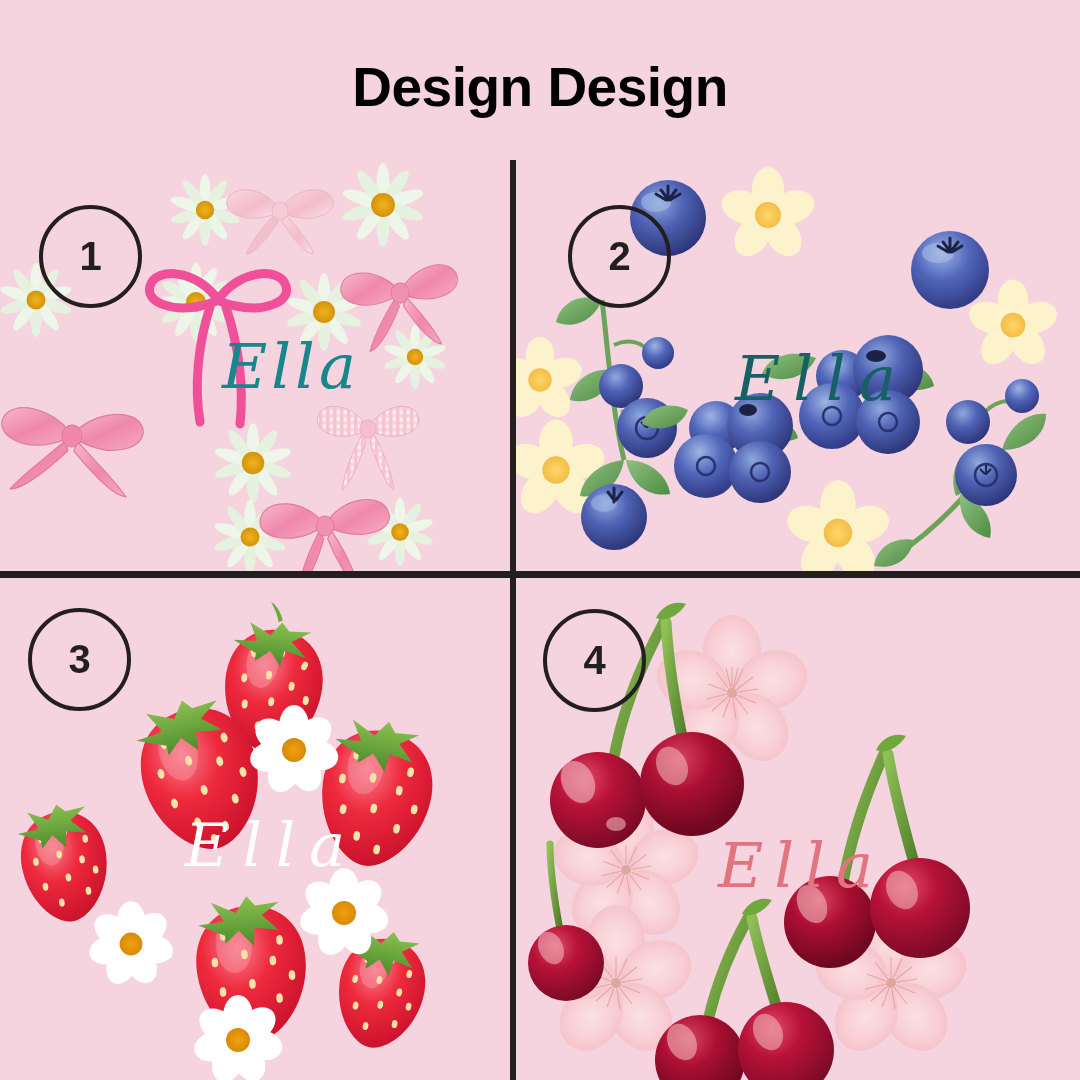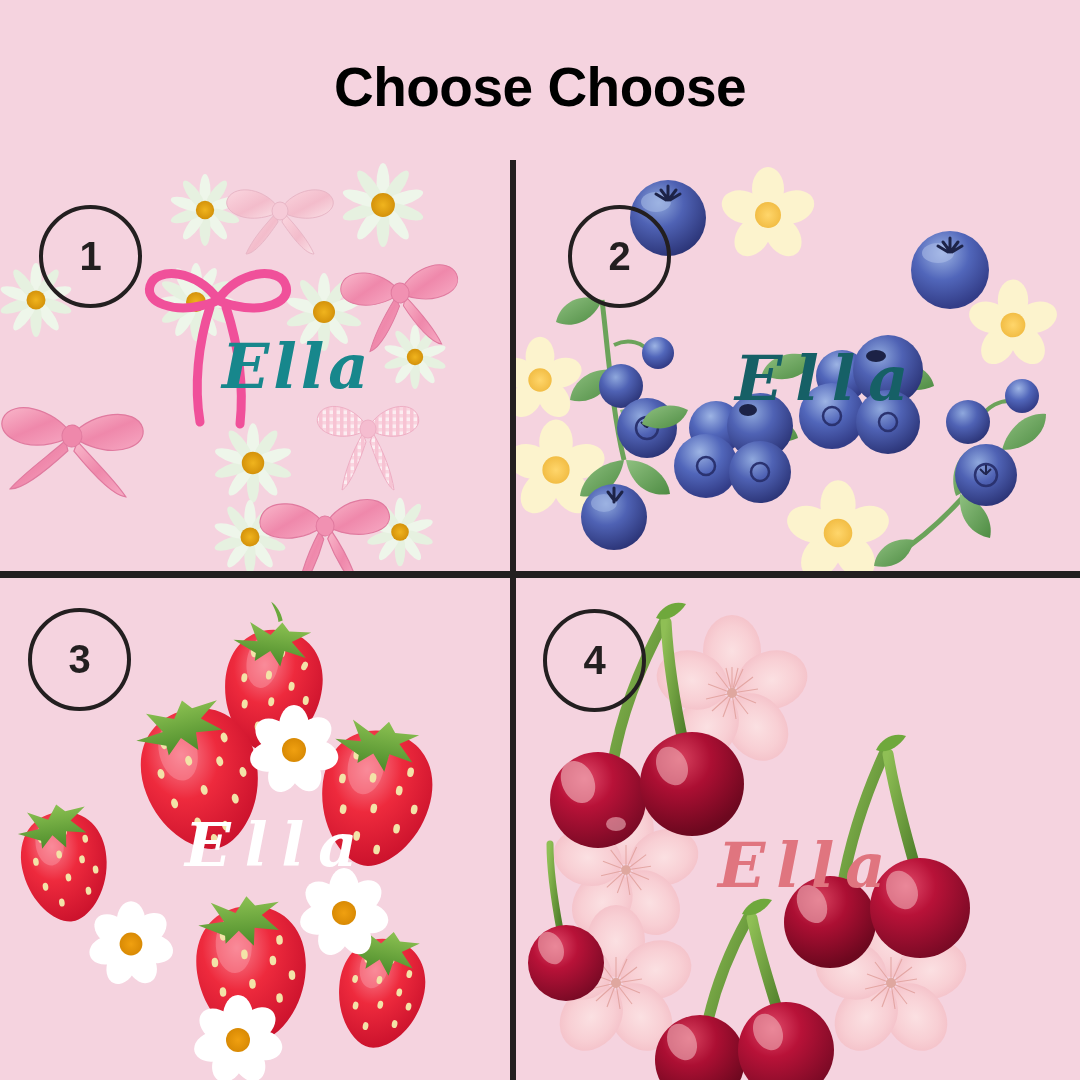--- a/index.html
+++ b/index.html
@@ -50,36 +50,36 @@
   #badge-1{left:39px; top:205px;}
   #badge-2{left:568px;top:205px;}
   #badge-3{left:28px; top:608px;}
   #badge-4{left:543px;top:609px;}
 
   
   .name{
     position:absolute;
     font-family:"DejaVu Serif","Liberation Serif",serif;
     font-style:italic;
-    font-weight:bold;
+    font-weight:normal;
     white-space:nowrap;
     line-height:1;
     pointer-events:none;
   }
   #name-1{left:222px;top:336px;font-size:62px;color:#17878c;letter-spacing:4px;}
   #name-2{left:735px;top:348px;font-size:62px;color:#166066;letter-spacing:13px;}
   #name-3{left:185px;top:815px;font-size:60px;color:#ffffff;letter-spacing:14px;}
   #name-4{left:718px;top:835px;font-size:62px;color:#e0757f;letter-spacing:11px;}
 </style>
 </head>
 <body style="background: rgb(245, 211, 223);">
 
 <div id="canvas">
 
-  <div id="title">Choose Choose</div>
+  <div id="title">Design Design</div>
 
   <div class="divider" id="divider-v" style="background: rgb(35, 31, 32);"></div>
   <div class="divider" id="divider-h" style="background: rgb(35, 31, 32);"></div>
 
   <div class="panel" id="panel-1">
     <svg width="510" height="411" viewBox="0 0 510 411">
       <defs>
         <radialGradient id="p1dcen" cx="50%" cy="50%" r="50%">
           <stop offset="0%" stop-color="#f0b41e"></stop>
             <stop offset="100%" stop-color="#d4920a"></stop>

